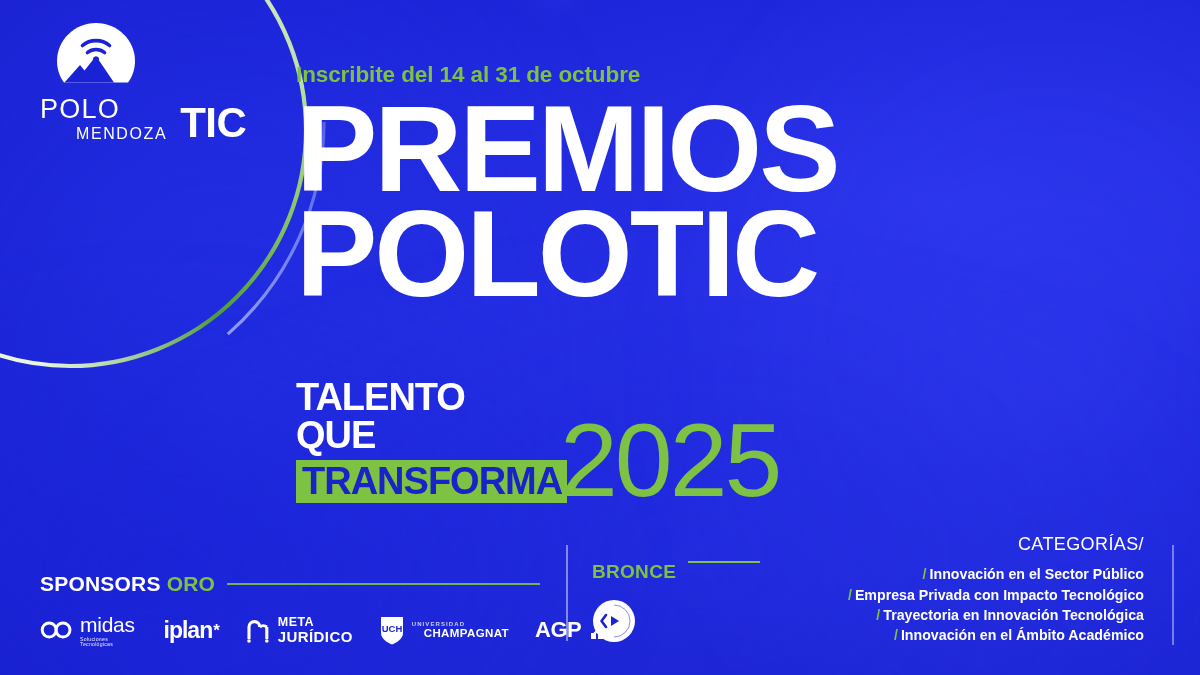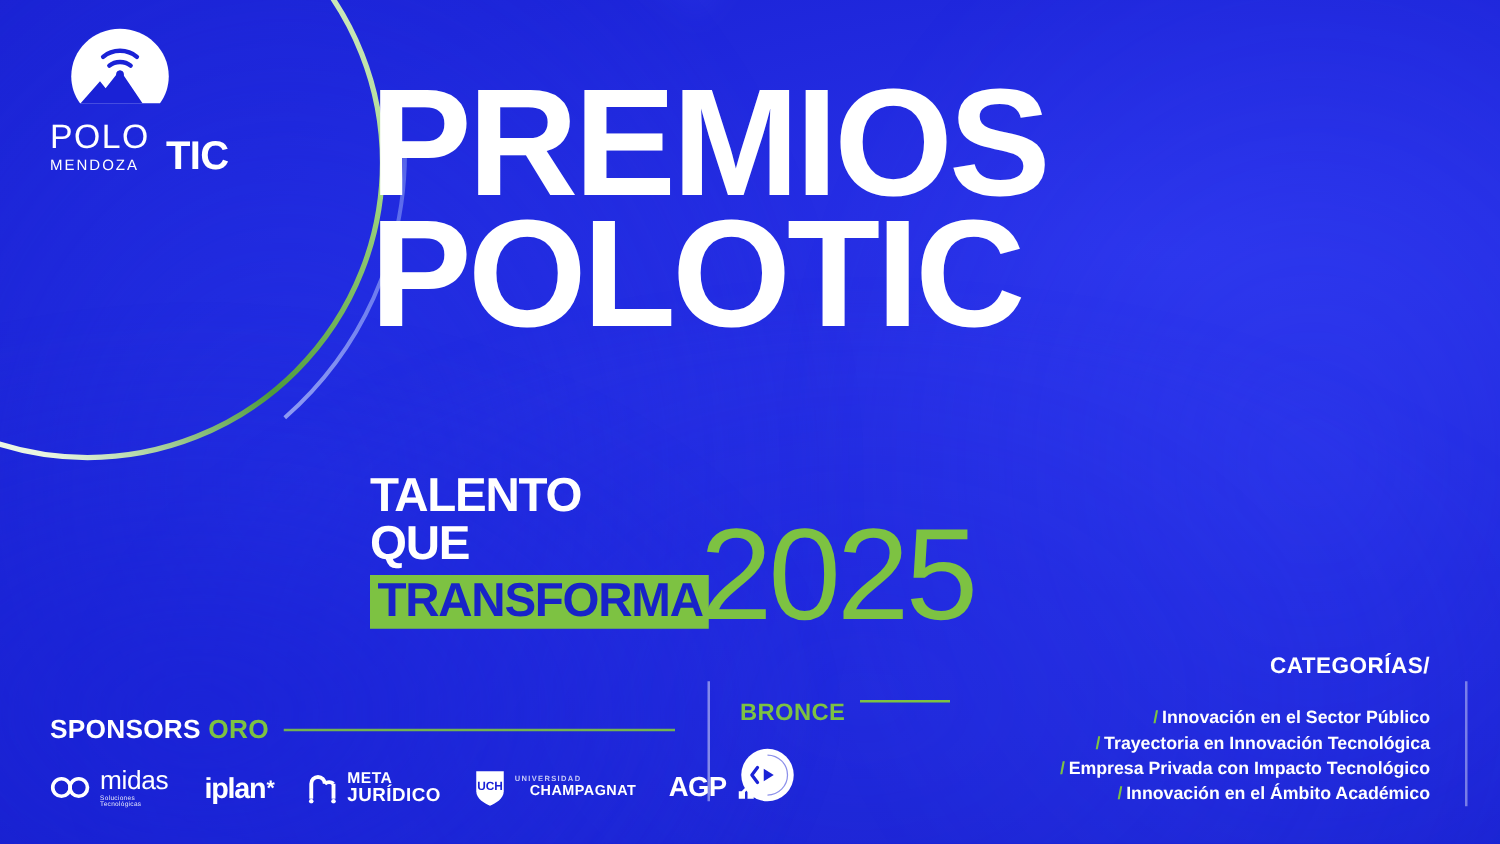--- a/index.html
+++ b/index.html
@@ -49,24 +49,24 @@
   
   .logo-block { position:absolute; left:34px; top:22px; width:180px; }
   .logo-mark { width:88px; height:66px; margin:0 auto 8px 18px; display:block; }
   .logo-word { display:flex; align-items:flex-end; gap:13px; padding-left:6px; }
   .logo-left { display:flex; flex-direction:column; line-height:1; }
   .logo-polo {
     color:#fff; font-size:27px; letter-spacing:1.2px; font-weight:400;
     font-family:"Liberation Sans", sans-serif;
   }
   .logo-mendoza {
-    color:#fff; font-size:12px; letter-spacing:1.6px; font-weight:400; margin-top:3px;
+    color:#fff; font-size:16px; letter-spacing:1.6px; font-weight:400; margin-top:3px;margin-left:36px;
   }
   .logo-tic {
-    color:#fff; font-size:32px; font-weight:700; letter-spacing:-0.5px; line-height:0.92;
+    color:#fff; font-size:42px; font-weight:700; letter-spacing:-0.5px; line-height:0.92;
     margin-bottom:-1px;
   }
 
   
   .headline-wrap { position:absolute; left:296px; top:62px; width:640px; }
   .kicker {
     color:#7dc242; font-size:22.5px; font-weight:700; letter-spacing:-0.1px;
     font-family:"Liberation Sans", sans-serif;
     margin-bottom:9px;
   }
@@ -115,21 +115,21 @@
   .br-head { display:flex; gap:12px; margin-bottom:16px; }
   .br-title { font-size:19px; font-weight:700; color:#7dc242; letter-spacing:0.3px; }
   .br-rule { width:72px; height:2px; background:#7dc242; }
 
   .divider-v {
     position:absolute; left:566px; bottom:34px; width:2px; height:96px;
     background:rgba(255,255,255,0.45);
   }
 
   .cats { position:absolute; right:56px; bottom:30px; text-align:right; }
-  .cats-title { color:#fff; font-weight:700; font-size:18px; letter-spacing:0.4px; margin-bottom:21px; }
+  .cats-title { color:#fff; font-weight:400; font-size:18px; letter-spacing:0.4px; margin-bottom:9px; }
   .cats-list { list-style:none; }
   .cats-list li {
     color:#fff; font-size:14.2px; font-weight:700; line-height:1.42; white-space:nowrap;
   }
   .cats-list li .slash { color:#7dc242; margin-right:3px; }
   .cats-rule {
     position:absolute; right:26px; bottom:30px; width:2px; height:100px;
     background:rgba(255,255,255,0.4);
   }
 
@@ -193,20 +193,21 @@
     <div class="logo-word">
       <div class="logo-left">
         <span class="logo-polo">POLO</span>
         <span class="logo-mendoza">MENDOZA</span>
       </div>
       <span class="logo-tic">TIC</span>
     </div>
   </div>
 
   <div class="headline-wrap">
+    <div class="kicker">Inscribite del 14 al 31 de octubre</div>
     <div class="title">
       <span class="l1">PREMIOS</span>
       <span class="l2">POLOTIC</span>
     </div>
   </div>
 
   <div class="bottomline">
     <div class="tagline">
       <div class="tag1">TALENTO QUE</div>
       <div class="tag2-box">
@@ -298,21 +299,21 @@
         <path d="M14 16l-4.5 6 4.5 6" fill="none" stroke="#1a22d6" stroke-width="2.6" stroke-linecap="round" stroke-linejoin="round"></path>
         <path d="M19 27l8-5-8-5v10Z" fill="#1a22d6"></path>
         <path d="M22 6a16 16 0 0 1 0 32" fill="none" stroke="#1a22d6" stroke-width="1" opacity=".5"></path>
       </svg>
     </div>
 
     <div class="cats">
       <div class="cats-title">CATEGORÍAS/</div>
       <ul class="cats-list">
         <li><span class="slash">/</span><span>Innovación en el Sector Público</span></li>
+        <li><span class="slash">/</span><span>Empresa Privada con Impacto Tecnológico</span></li>
         <li><span class="slash">/</span><span>Trayectoria en Innovación Tecnológica</span></li>
-        <li><span class="slash">/</span><span>Empresa Privada con Impacto Tecnológico</span></li>
         <li><span class="slash">/</span><span>Innovación en el Ámbito Académico</span></li>
       </ul>
     </div>
     <div class="cats-rule"></div>
 
   </div>
 </div>
 
 </body></html>

